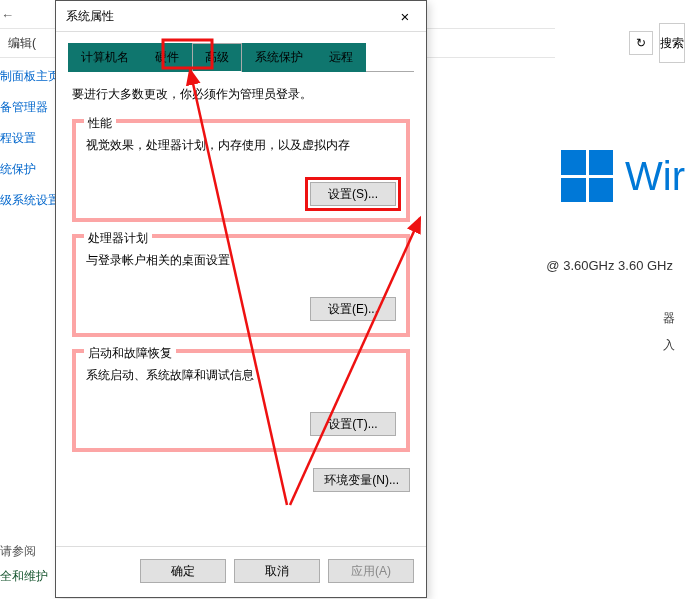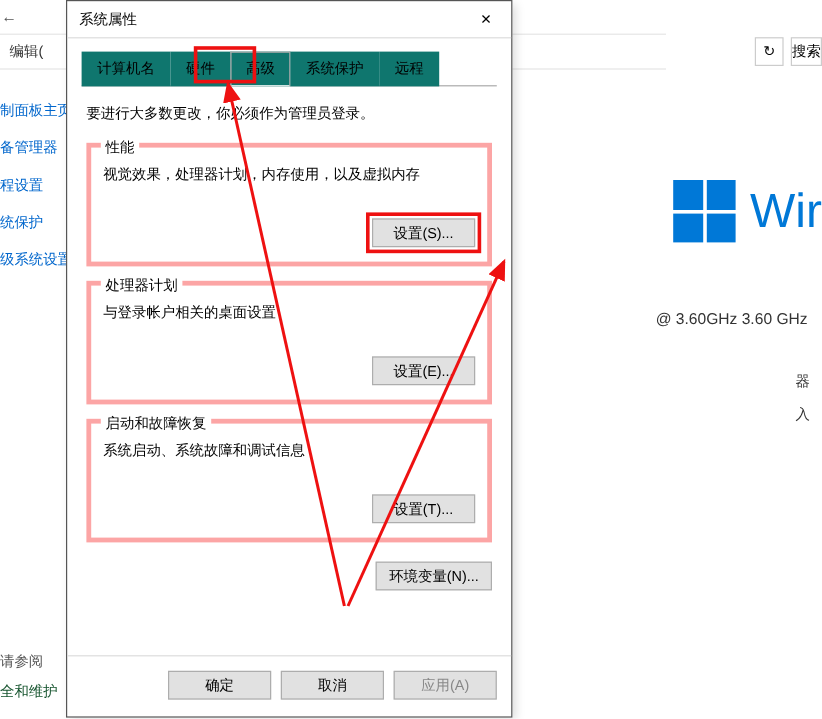--- a/index.html
+++ b/index.html
@@ -1,24 +1,24 @@
 <!DOCTYPE html>
 <html><head>
 <meta charset="utf-8">
 <style>
   * { box-sizing: border-box; margin: 0; padding: 0; font-family: "Microsoft YaHei", "Segoe UI", sans-serif; font-size: 12px; }
   html, body { width: 685px; height: 599px; overflow: hidden; background: #fff; position: relative; }
   
   
   .bg-toolbar { position: absolute; top: 28px; left: 0; right: 130px; height: 30px; border-top: 1px solid #e5e5e5; border-bottom: 1px solid #e5e5e5; display: flex; align-items: center; padding-left: 8px; color: #333; }
   .bg-toolbar-right { position: absolute; top: 28px; right: 0; height: 30px; display: flex; align-items: center; gap: 6px; }
-  .bg-search-box { width: 26px; height: 24px; border: 1px solid #ccc; display: flex; align-items: center; justify-content: flex-start; }
+  .bg-search-box { width: 26px; height: 40px; border: 1px solid #ccc; display: flex; align-items: center; justify-content: flex-start; }
   .bg-refresh-btn { width: 24px; height: 24px; border: 1px solid #ccc; background: #fff; display: flex; align-items: center; justify-content: center; }
   .bg-arrow { position: absolute; top: 6px; left: 1px; font-size: 13px; color: #555; }
-  .bg-sidebar { position: absolute; top: 84px; left: 0; width: 55px; display: flex; flex-direction: column; gap: 14px; color: #0066cc; }
+  .bg-sidebar { position: absolute; top: 68px; left: 0; width: 55px; display: flex; flex-direction: column; gap: 14px; color: #0066cc; }
   .bg-sidebar div { white-space: nowrap; cursor: pointer; }
   .bg-footer { position: absolute; bottom: 14px; left: 0; color: #555; }
   .bg-footer div { margin-top: 8px; }
   .bg-os { position: absolute; top: 150px; right: 0; display: flex; align-items: center; gap: 12px; }
   .bg-winlogo { width: 52px; height: 52px; display: grid; grid-template-columns: 1fr 1fr; grid-template-rows: 1fr 1fr; gap: 3px; }
   .bg-winlogo span { background: #0078d7; }
   .bg-wintext { font-size: 40px; font-weight: 300; color: #0078d7; }
   .bg-cpu { position: absolute; top: 258px; right: 12px; color: #333; font-size: 13px; }
   .bg-misc { position: absolute; top: 310px; right: 10px; color: #333; }
   .bg-misc div { margin-bottom: 10px; }

